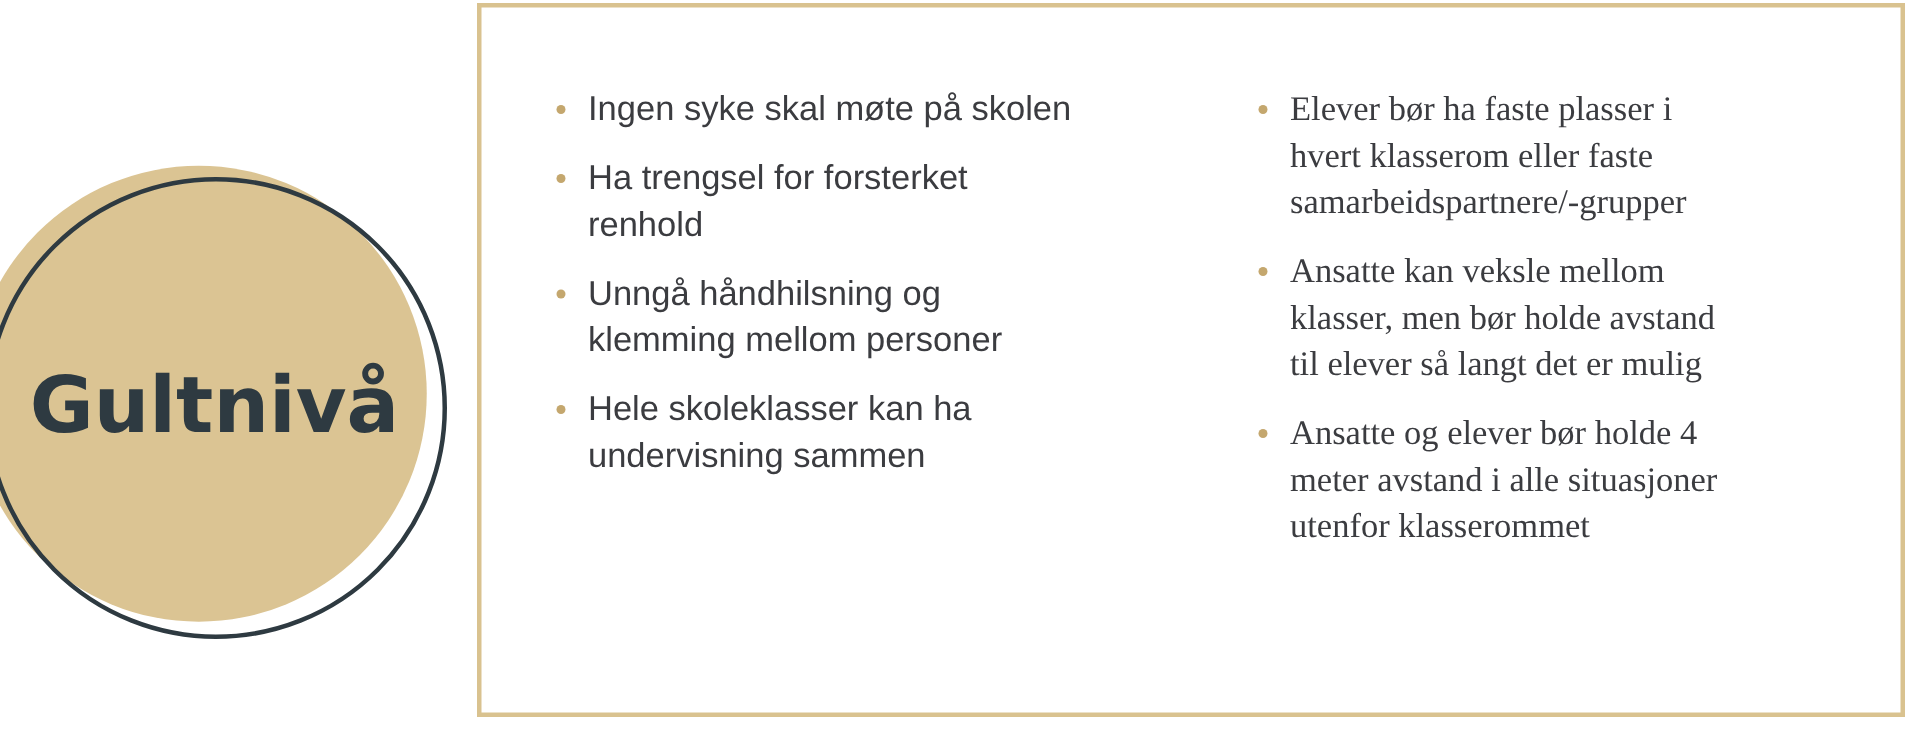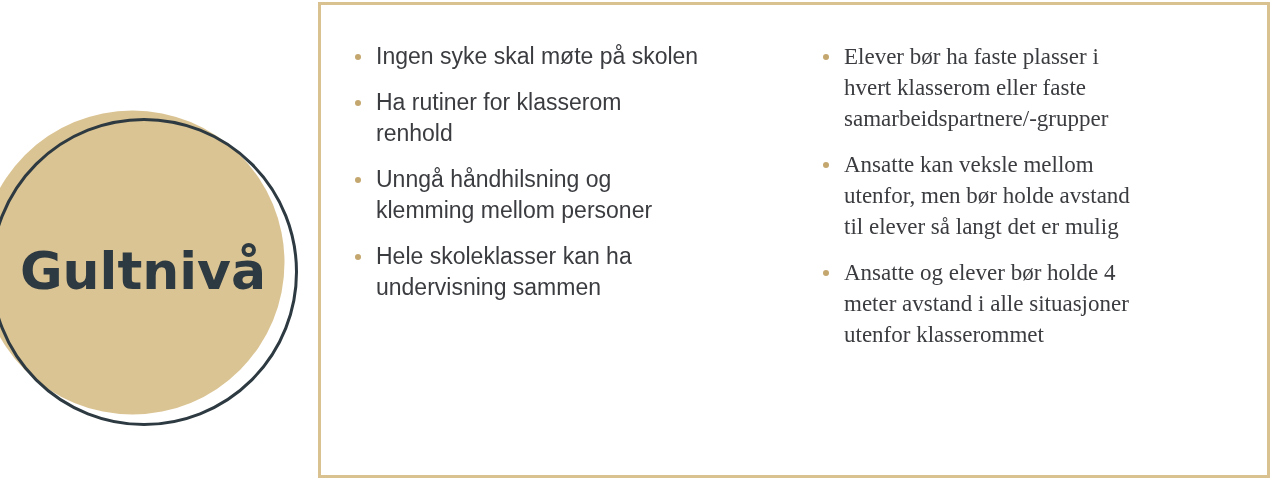--- a/index.html
+++ b/index.html
@@ -48,21 +48,21 @@
     left: 318px;
     top: 2px;
     width: 952px;
     height: 476px;
     box-sizing: border-box;
     border: 3px solid #d9c28f;
     background: #ffffff;
   }
   ul.guideline-list {
     position: absolute;
-    margin: 0;
+    margin: 16px;
     padding: 0;
     list-style: none;
     top: 36px;
   }
   ul.guideline-list.left-col  { left: 34px;  width: 415px; }
   ul.guideline-list.right-col { left: 502px; width: 440px; font-family: Liberation Serif, serif; }
 
   li.guideline-item {
     display: flex;
     align-items: flex-start;
@@ -101,21 +101,21 @@
 
   <div class="info-box">
 
     <ul class="guideline-list left-col">
       <li class="guideline-item">
         <span class="bullet-dot"></span>
         <span class="item-text">Ingen syke skal møte på skolen</span>
       </li>
       <li class="guideline-item">
         <span class="bullet-dot"></span>
-        <span class="item-text">Ha rutiner for klasserom
+        <span class="item-text">Ha trengsel for forsterket
 renhold</span>
       </li>
       <li class="guideline-item">
         <span class="bullet-dot"></span>
         <span class="item-text">Unngå håndhilsning og
 klemming mellom personer</span>
       </li>
       <li class="guideline-item">
         <span class="bullet-dot"></span>
         <span class="item-text">Hele skoleklasser kan ha
@@ -126,21 +126,21 @@
     <ul class="guideline-list right-col">
       <li class="guideline-item">
         <span class="bullet-dot"></span>
         <span class="item-text">Elever bør ha faste plasser i
 hvert klasserom eller faste
 samarbeidspartnere/-grupper</span>
       </li>
       <li class="guideline-item">
         <span class="bullet-dot"></span>
         <span class="item-text">Ansatte kan veksle mellom
-utenfor, men bør holde avstand
+klasser, men bør holde avstand
 til elever så langt det er mulig</span>
       </li>
       <li class="guideline-item">
         <span class="bullet-dot"></span>
         <span class="item-text">Ansatte og elever bør holde 4
 meter avstand i alle situasjoner
 utenfor klasserommet</span>
       </li>
     </ul>
 

